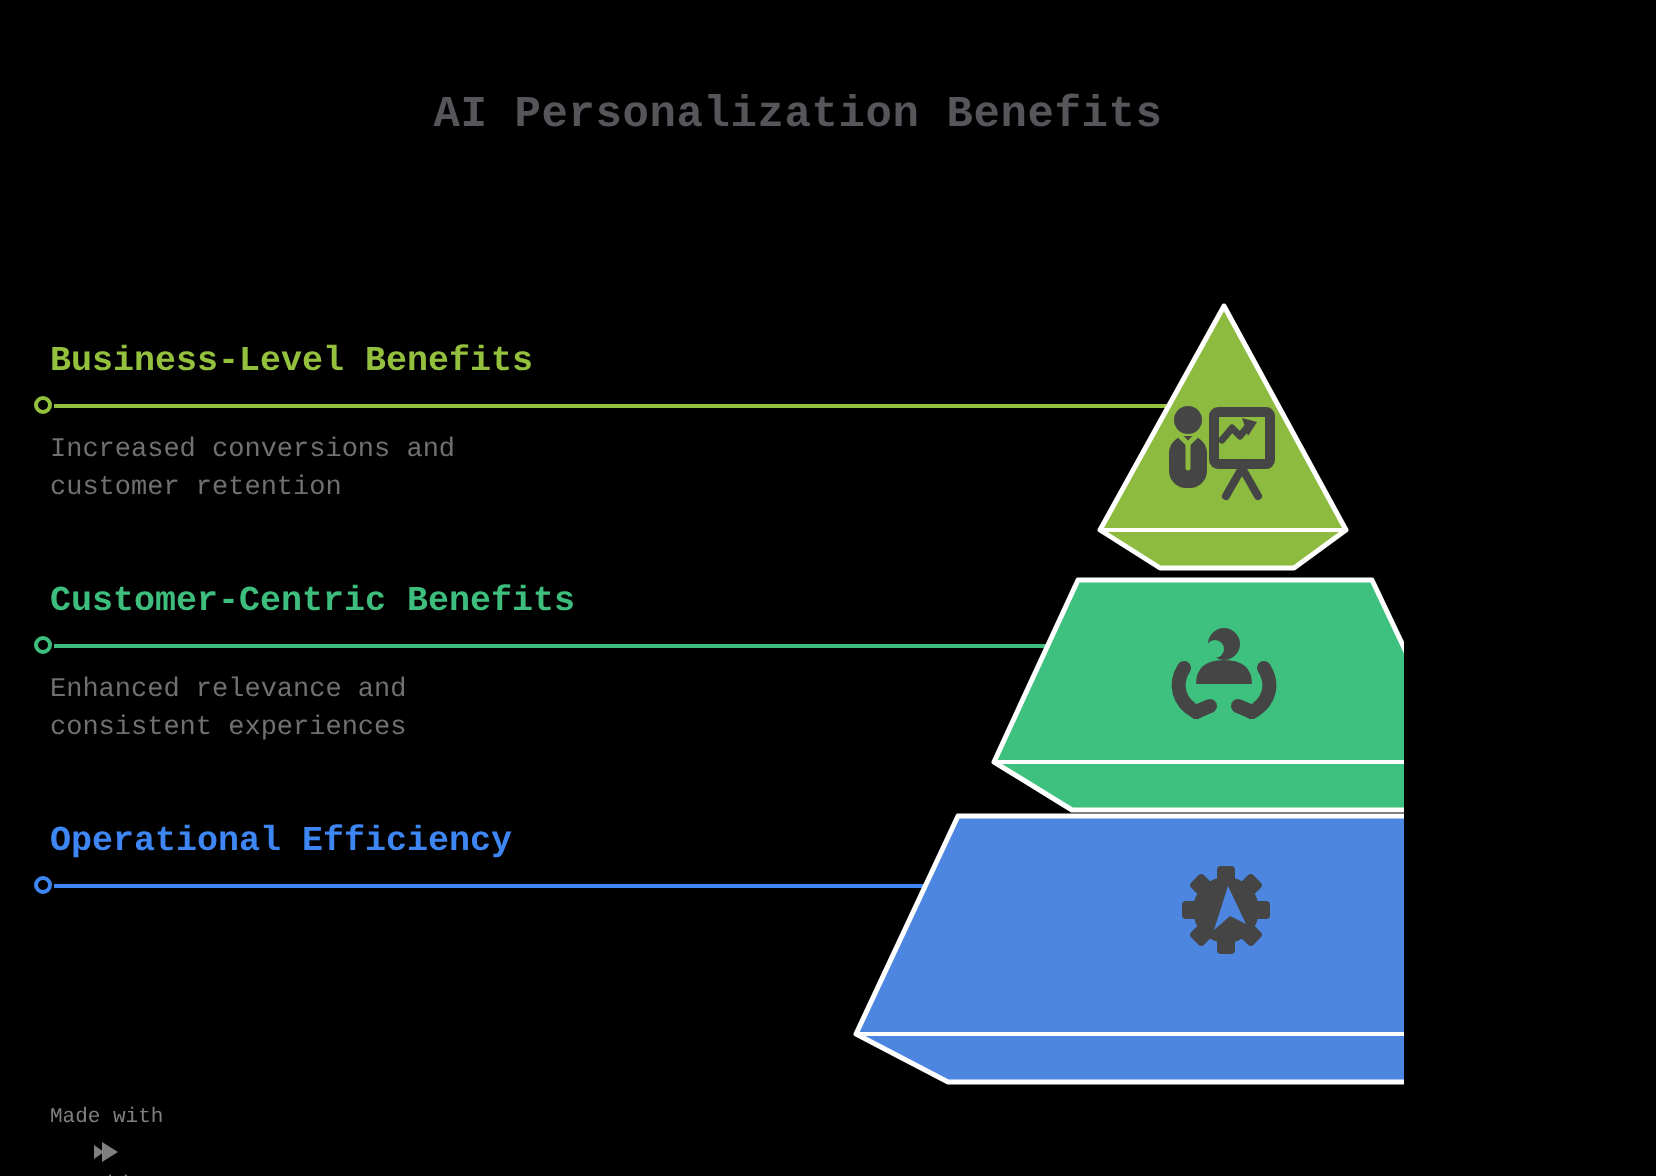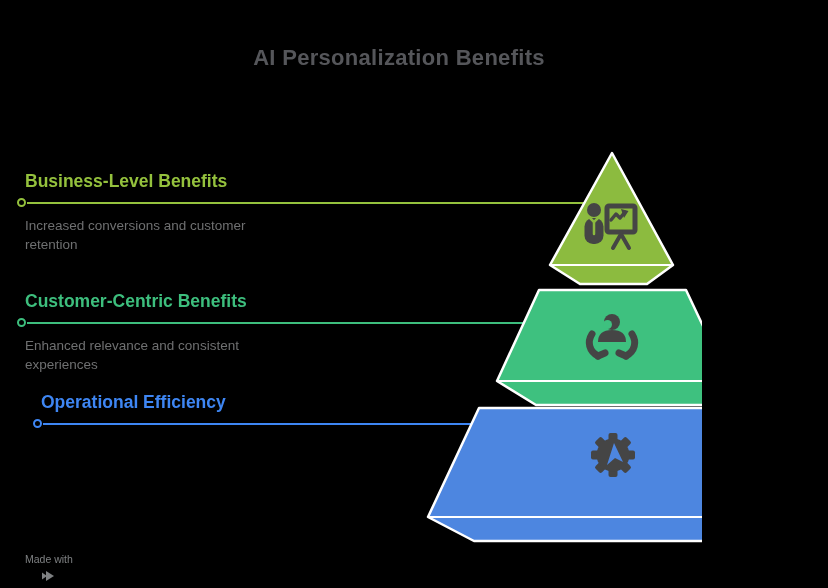--- a/index.html
+++ b/index.html
@@ -1,25 +1,25 @@
 <!DOCTYPE html>
 <html><head>
 <meta charset="utf-8">
 <style>
   html,body { margin:0; padding:0; background:#000; }
   .canvas {
     position:relative; width:702px; height:588px; background:#000;
-    font-family:Liberation Sans, sans-serif; overflow:hidden;
+    font-family:Liberation Mono, monospace; overflow:hidden;
   }
   .title {
     position:absolute; left:0; top:45px; width:798px; margin:0;
     text-align:center; font-size:22px; font-weight:bold; letter-spacing:.3px;
   }
   .section { position:absolute; left:25px; width:600px; }
-  .sec-1 { top:170px; } .sec-2 { top:290px; } .sec-3 { top:391px;margin-left:16px; }
+  .sec-1 { top:170px; } .sec-2 { top:290px; } .sec-3 { top:410px; }
   .heading { margin:0; font-size:17.5px; font-weight:bold; line-height:22px; }
   .line { position:absolute; top:32px; left:2px; height:2px; }
   .sec-1 .line { width:558px; }
   .sec-2 .line { width:499px; }
   .sec-3 .line { width:436px; }
   .dot {
     position:absolute; left:-8px; top:28px; width:5px; height:5px;
     border:2px solid; border-radius:50%; background:transparent;
   }
   .desc {

